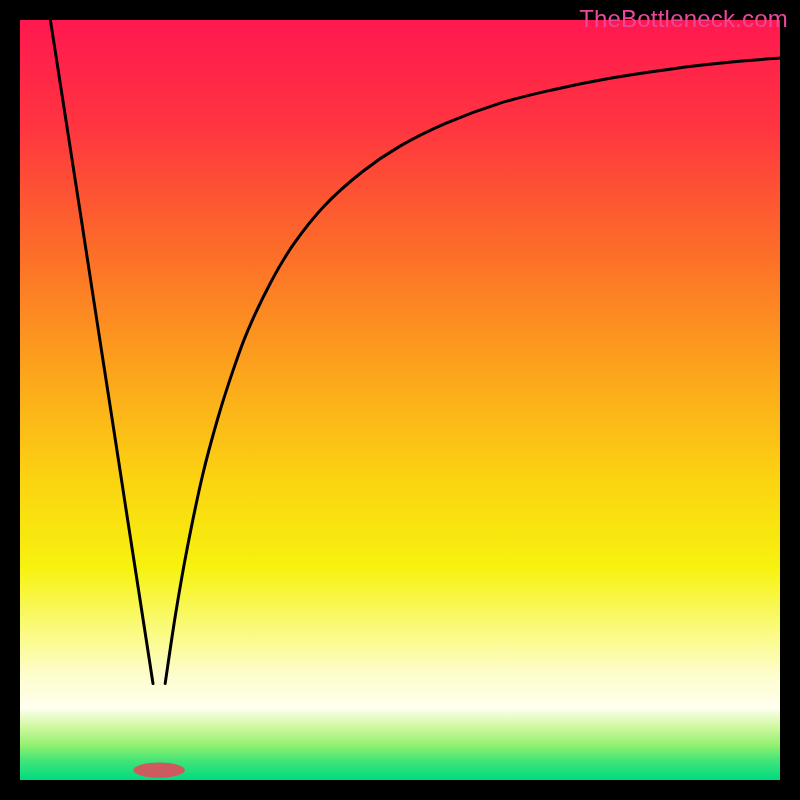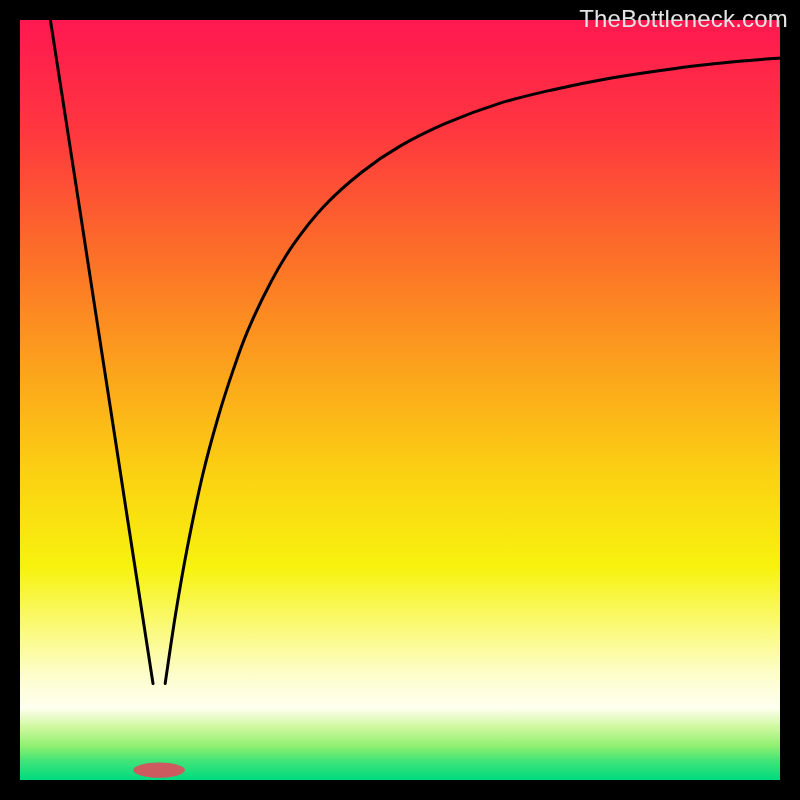--- a/index.html
+++ b/index.html
@@ -14,21 +14,21 @@
   .chart-container {
     position: relative;
     width: 800px;
     height: 800px;
     background: #000;
   }
   .watermark {
     position: absolute;
     top: 5px;
     right: 12px;
-    color: #e5e5e5;
+    color: #ec4899;
     font-size: 24px;
     font-weight: 500;
     z-index: 10;
     letter-spacing: 0.2px;
   }
   .plot-area {
     position: absolute;
     left: 20px;
     top: 20px;
     width: 760px;

